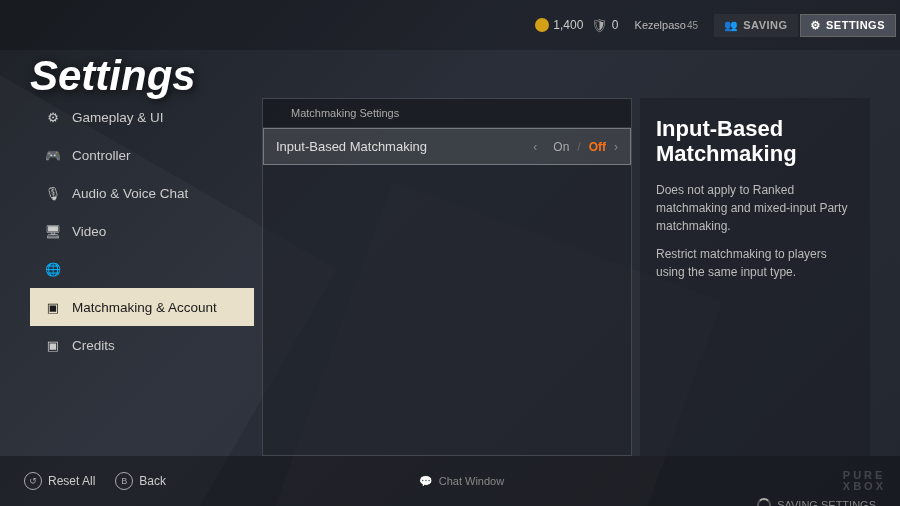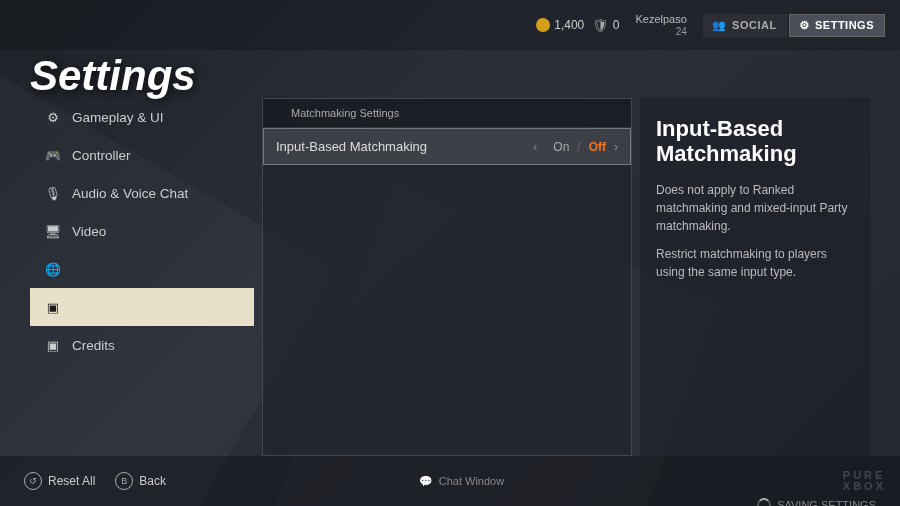--- a/index.html
+++ b/index.html
@@ -44,21 +44,21 @@
     
     .header {
       position: absolute;
       top: 0;
       left: 0;
       right: 0;
       height: 50px;
       display: flex;
       align-items: center;
       justify-content: flex-end;
-      padding: 0 15px;
+      padding: 0 4px;
       z-index: 10;
       background: rgba(0,0,0,0.2);
     }
     .header-right {
       display: flex;
       align-items: center;
       gap: 16px;
     }
     .header-currency {
       display: flex;
@@ -74,21 +74,21 @@
     }
     .coin-icon {
       width: 14px;
       height: 14px;
       background: #d4a017;
       border-radius: 50%;
       display: inline-block;
     }
     .header-user {
       display: flex;
-      flex-direction: column;
+      flex-direction: row;
       align-items: flex-end;
       font-size: 11px;
       color: #bbb;
       gap: 1px;
     }
     .header-user .level {
       font-size: 10px;
       color: #999;
     }
     .header-tabs {
@@ -353,26 +353,26 @@
         <span class="coin-icon"></span>
         <span>1,400</span>
       </div>
       <div class="currency-item">
         <span style="color:#aaa;font-size:13px;">🛡</span>
         <span>0</span>
       </div>
     </div>
     <div class="header-user">
       <span>Kezelpaso</span>
-      <span class="level"><span>24</span></span>
+      <span class="level"><span>45</span></span>
     </div>
     <div class="header-tabs">
       <div class="header-tab social">
         <span style="font-size:11px;">👥</span>
-        <span>SOCIAL</span>
+        <span>SAVING</span>
       </div>
       <div class="header-tab settings">
         <span style="font-size:11px;">⚙</span>
         <span>SETTINGS</span>
       </div>
     </div>
   </div>
 </div>
 
 <div class="page-title">Settings</div>
@@ -394,20 +394,21 @@
     </div>
     <div class="sidebar-item">
       <span class="item-icon">🖥</span>
       <span class="item-label">Video</span>
     </div>
     <div class="sidebar-item">
       <span class="item-icon">🌐</span>
     </div>
     <div class="sidebar-item active">
       <span class="item-icon">▣</span>
+      <span class="item-label">Matchmaking &amp; Account</span>
     </div>
     <div class="sidebar-item">
       <span class="item-icon">▣</span>
       <span class="item-label">Credits</span>
     </div>
   </div>
 
   <div class="center-panel">
     <div class="center-panel-header">Matchmaking Settings</div>
     <div class="setting-row selected">

